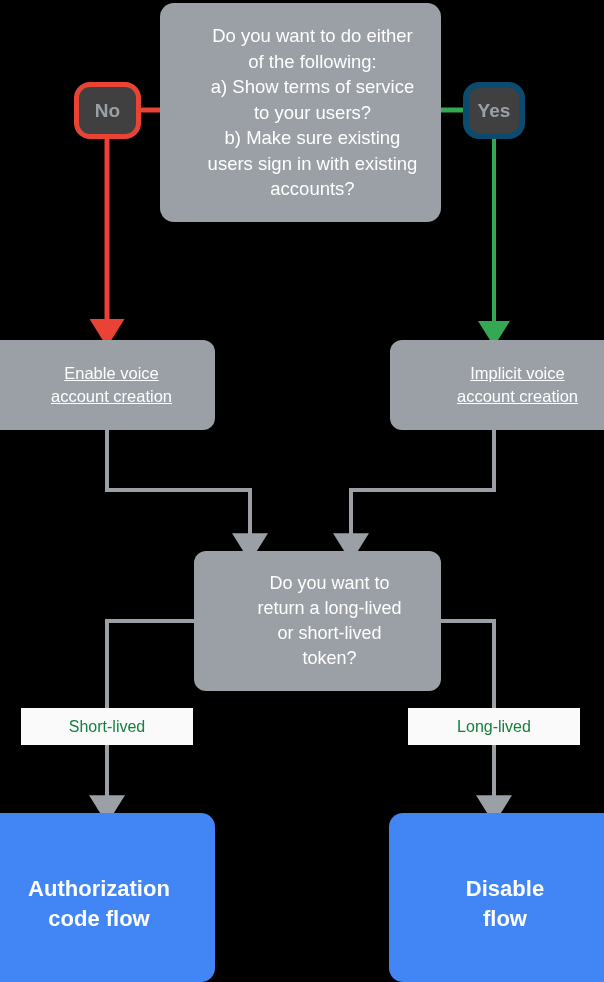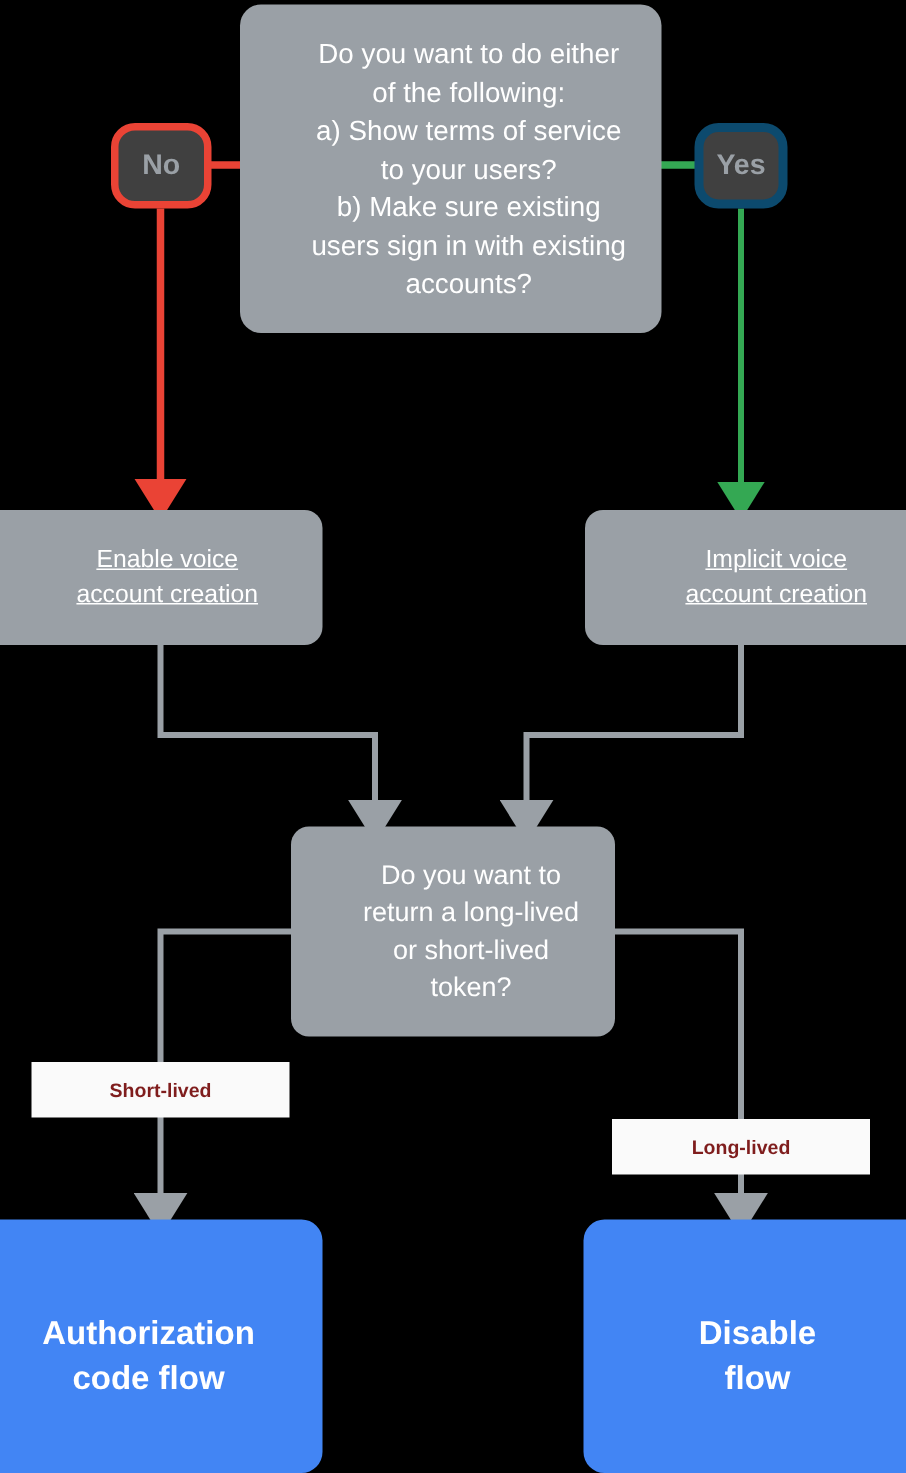--- a/index.html
+++ b/index.html
@@ -97,40 +97,40 @@
     top: 340px;
     width: 231px;
     height: 90px;
   }
   #box-enable .node-text, #box-disable .node-text { font-size: 16.5px; text-decoration: underline; }
 
   
   #q-token {
     left: 194px;
     top: 551px;
-    width: 216px;
+    width: 247px;
     height: 140px;
   }
   #q-token .node-text { font-size: 18px; }
 
   
   .edge-label {
     position: absolute;
     box-sizing: border-box;
     display: flex;
     align-items: center;
     justify-content: center;
     background: #fafafa;
-    color: #7f1d1d;
-    font-size: 13px;
-    font-weight: bold;
+    color: #15803d;
+    font-size: 16px;
+    font-weight: normal;
     z-index: 4;
   }
   #label-short { left: 21px; top: 708px; width: 172px; height: 37px; }
-  #label-long  { left: 408px; top: 708px; width: 172px; height: 37px; margin-top: 38px; }
+  #label-long  { left: 408px; top: 708px; width: 172px; height: 37px; }
 
   
   #box-authcode {
     left: -17px;
     top: 813px;
     width: 232px;
     height: 169px;
   }
   #box-implicit {
     left: 389px;

